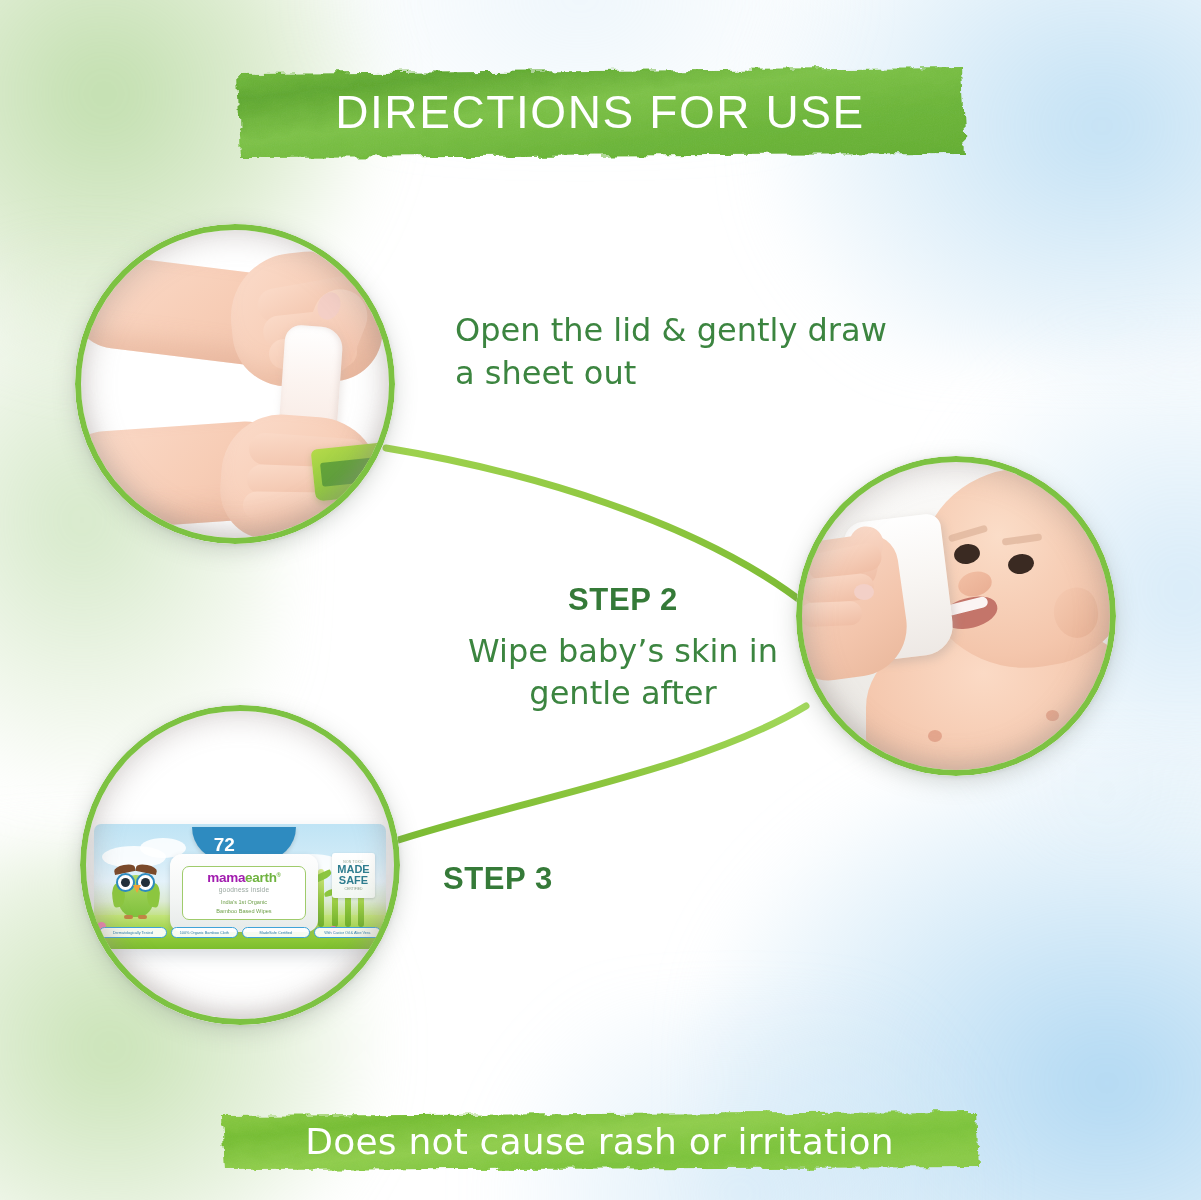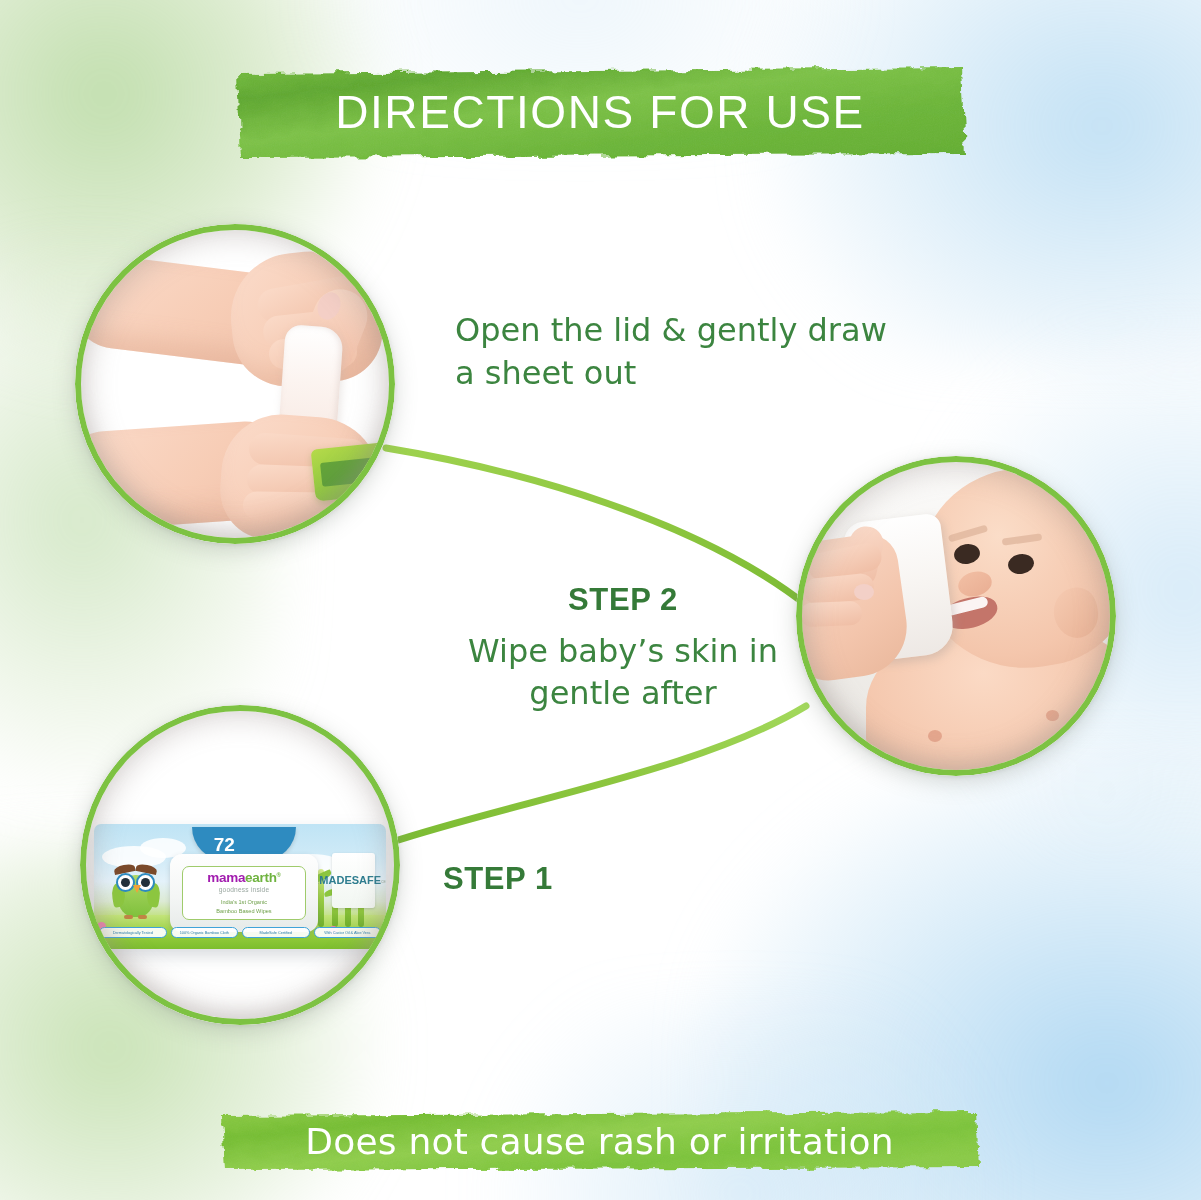--- a/index.html
+++ b/index.html
@@ -233,23 +233,23 @@
     border:1.4px solid #9FCB6B;border-radius:7px;background:#fff;
     display:flex;flex-direction:column;align-items:center;justify-content:center;
   }
   .brand{font-size:13.5px;font-weight:700;line-height:1.05;letter-spacing:-.3px;}
   .brand .mama{color:#a21caf;}
   .brand .earth{color:#6FB33F;text-align:right;}
   .brand .reg{font-size:6px;vertical-align:super;color:#6FB33F;}
   .brand-sub{font-size:6.6px;color:#9AA7A0;margin-top:1px;letter-spacing:.2px;}
   .brand-tag{font-size:5.6px;color:#6FA04A;line-height:1.5;text-align:center;margin-top:5px;}
   .made-safe{
-    position:absolute;right:11px;top:29px;width:43px;height:55px;
+    position:absolute;right:11px;top:29px;width:43px;height:45px;
     background:linear-gradient(180deg,#FFFFFF,#F2F7F2);
-    border-radius:3px;display:flex;flex-direction:row;align-items:center;justify-content:center;
+    border-radius:3px;display:flex;flex-direction:column;align-items:center;justify-content:center;
     box-shadow:0 1px 3px rgba(0,0,0,.16);
     margin-left:33px;
   }
   .made-safe .ms-top{font-size:3.4px;color:#8AA08E;letter-spacing:.2px;}
   .made-safe .ms-1,.made-safe .ms-2{font-size:11px;font-weight:700;color:#2E7D8F;line-height:.98;}
   .made-safe .ms-bot{font-size:3.4px;color:#8AA08E;margin-top:2px;}
   .bamboo{position:absolute;right:16px;bottom:22px;width:58px;height:62px;}
   .bstalk{position:absolute;bottom:0;width:6px;border-radius:3px;
     background:linear-gradient(180deg,#D7EB8E 0%,#9BCE43 50%,#6FAF2C 100%);}
   .bs1{left:6px;height:58px;}
@@ -494,21 +494,21 @@
   <div class="step-block" id="step1-block">
     <div class="step-desc">Open the lid &amp; gently draw a sheet out</div>
   </div>
 
   <div class="step-block" id="step2-block">
     <div class="step-title">STEP 2</div>
     <div class="step-desc">Wipe baby’s skin in gentle after</div>
   </div>
 
   <div class="step-block" id="step3-block">
-    <div class="step-title">STEP 1</div>
+    <div class="step-title">STEP 3</div>
   </div>
 
   <div class="banner" id="footer-banner">
     <svg class="paint" viewBox="0 0 767 66" preserveAspectRatio="none">
       <defs>
         <linearGradient id="fb" x1="0" y1="0" x2="1" y2="0.7">
           <stop offset="0%" stop-color="#8CCB45"></stop>
           <stop offset="22%" stop-color="#76BE33"></stop>
           <stop offset="50%" stop-color="#90CE4C"></stop>
           <stop offset="78%" stop-color="#7CC43A"></stop>

